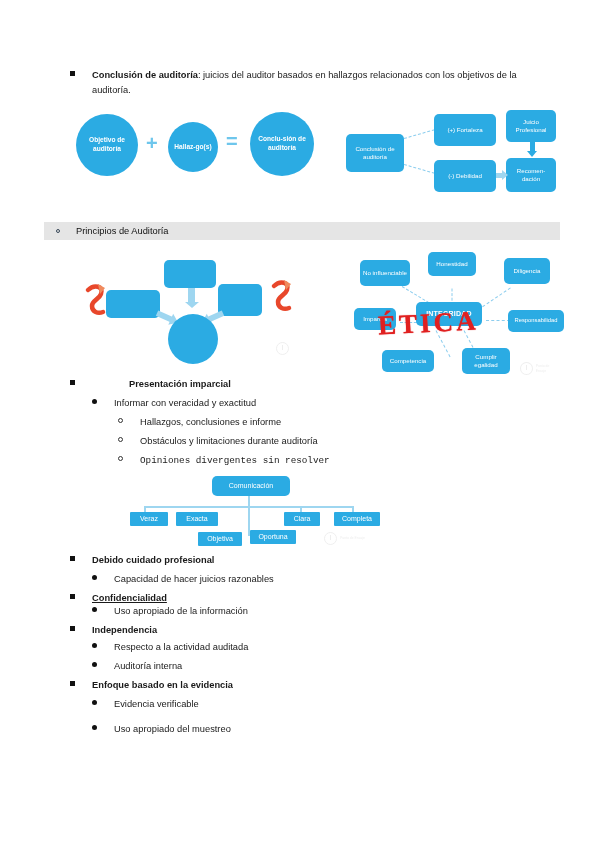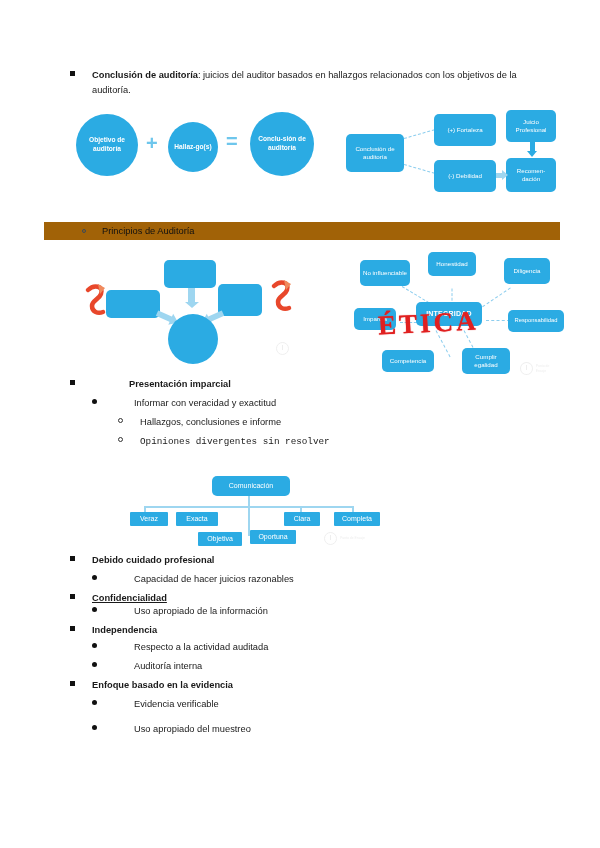--- a/index.html
+++ b/index.html
@@ -24,31 +24,31 @@
   .mk-sq { width:22px; position:relative; top:0px; }
   .mk-sq i { display:inline-block; width:5px; height:5px; background:#111; position:relative; top:-2px; }
   
   .mk-di { width:22px; }
   .mk-di i { display:inline-block; width:5px; height:5px; border-radius:50%; background:#111; position:relative; top:-2px; }
   
   .mk-ci { width:22px; }
   .mk-ci i { display:inline-block; width:5px; height:5px; border-radius:50%; border:1px solid #333; background:transparent; position:relative; top:-2px; }
 
   .lvl1 { font-size:9.3px; font-weight:bold; margin-left:70px; }
-  .lvl2 { font-size:9.3px; font-weight:normal; margin-left:92px;gap:20px; }
+  .lvl2 { font-size:9.3px; font-weight:normal; margin-left:92px; }
   .lvl3 { font-size:9.3px; font-weight:normal; margin-left:118px; }
 
   .intro { position:absolute; left:70px; top:68px; width:470px; font-size:9.3px; line-height:1.62; }
   .intro .mk-sq { width:22px; }
   .intro b { font-weight:bold; }
 
   
   .sec-bar {
     position:absolute; left:44px; top:222px; width:516px; height:18px;
-    background:#a16207; display:flex; align-items:center;padding-left:26px;
+    background:#e5e5e5; display:flex; align-items:center;
   }
   .sec-bar .hollow {
     width:4px; height:4px; border:1px solid #3a4a5a; border-radius:50%;
     margin-left:12px; background:transparent;
   }
   .sec-bar .sec-t { margin-left:16px; font-size:9.3px; color:#111; }
 
   
   .dg { position:absolute; }
   .bx {
@@ -235,20 +235,24 @@
         <span class="tx">Presentación imparcial</span>
       </div>
       <div class="li lvl2" style="margin-bottom: 5.5px;">
         <span class="mk mk-di"><i></i></span>
         <span class="tx">Informar con veracidad y exactitud</span>
       </div>
       <div class="li lvl3" style="margin-bottom: 5.5px;">
         <span class="mk mk-ci"><i></i></span>
         <span class="tx">Hallazgos, conclusiones e informe</span>
       </div>
+      <div class="li lvl3" style="margin-bottom: 5.5px;">
+        <span class="mk mk-ci"><i></i></span>
+        <span class="tx">Obstáculos y limitaciones durante auditoría</span>
+      </div>
       <div class="li lvl3" style="margin-bottom: 5.5px; font-family: Liberation Mono, monospace;">
         <span class="mk mk-ci"><i></i></span>
         <span class="tx">Opiniones divergentes sin resolver</span>
       </div>
     </div>
 
   <div class="dg" style="left:128px; top:474px; width:280px; height:76px;">
 
     <div class="bx" style="left:84px; top:2px; width:78px; height:20px; font-size:7px;">Comunicación</div>
 

